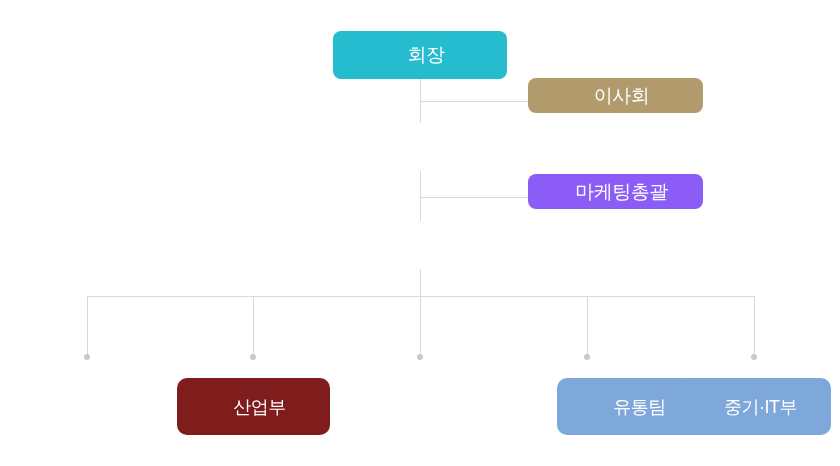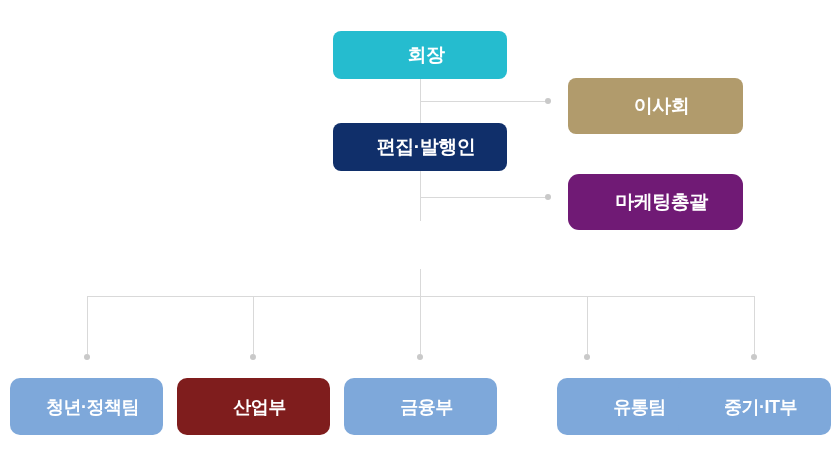--- a/index.html
+++ b/index.html
@@ -14,30 +14,30 @@
     height: 466px;
     background: #ffffff;
     overflow: hidden;
   }
   .node {
     position: absolute;
     display: flex;
     align-items: center;
     justify-content: center;
     color: #ffffff;
-    font-weight: bold;
+    font-weight: normal;
     font-size: 19px;
     letter-spacing: -0.5px;
     border-radius: 8px;
     box-sizing: border-box;
     text-align: right;
     padding-left: 12px;
   }
   .node.mid   { left: 333px; width: 174px; height: 48px; }
-  .node.right { left: 568px; width: 175px; height: 56px; }
+  .node.right { left: 528px; width: 175px; height: 35px; }
   .node.dept  { top: 378px; width: 153px; height: 57px; border-radius: 10px; font-size: 18px; }
 
   .pos-chairman     { top: 31px; }
   .pos-publisher    { top: 123px; }
   .pos-editorchief  { top: 221px; }
   .pos-board        { top: 78px; }
   .pos-marketing    { top: 174px; }
   .pos-d0 { left: 10px; }
   .pos-d1 { left: 177px; }
   .pos-d2 { left: 344px; }
@@ -100,24 +100,21 @@
   <div class="dot dot-d0"></div>
   <div class="dot dot-d1"></div>
   <div class="dot dot-d2"></div>
   <div class="dot dot-d3"></div>
   <div class="dot dot-d4"></div>
 
   <div class="node mid pos-chairman" style="background: rgb(37, 188, 207);">회장</div>
 
   <div class="node right pos-board" style="background: rgb(177, 155, 108);">이사회</div>
 
-  <div class="node mid pos-publisher" style="background: rgb(16, 47, 106);">편집·발행인</div>
 
-  <div class="node right pos-marketing" style="background: #701a75; border-radius: 11px;">마케팅총괄</div>
+  <div class="node right pos-marketing" style="background: #8b5cf6;">마케팅총괄</div>
 
 
-  <div class="node dept pos-d0" style="background: rgb(126, 168, 218);">청년·정책팀</div>
   <div class="node dept pos-d1" style="background: #7f1d1d;">산업부</div>
-  <div class="node dept pos-d2" style="background: rgb(126, 168, 218);">금융부</div>
   <div class="node dept pos-d3" style="background: rgb(126, 168, 218); margin-left: 46px;">유통팀</div>
   <div class="node dept pos-d4" style="background: rgb(126, 168, 218);">중기·IT부</div>
 
 </div>
 
 </body></html>

